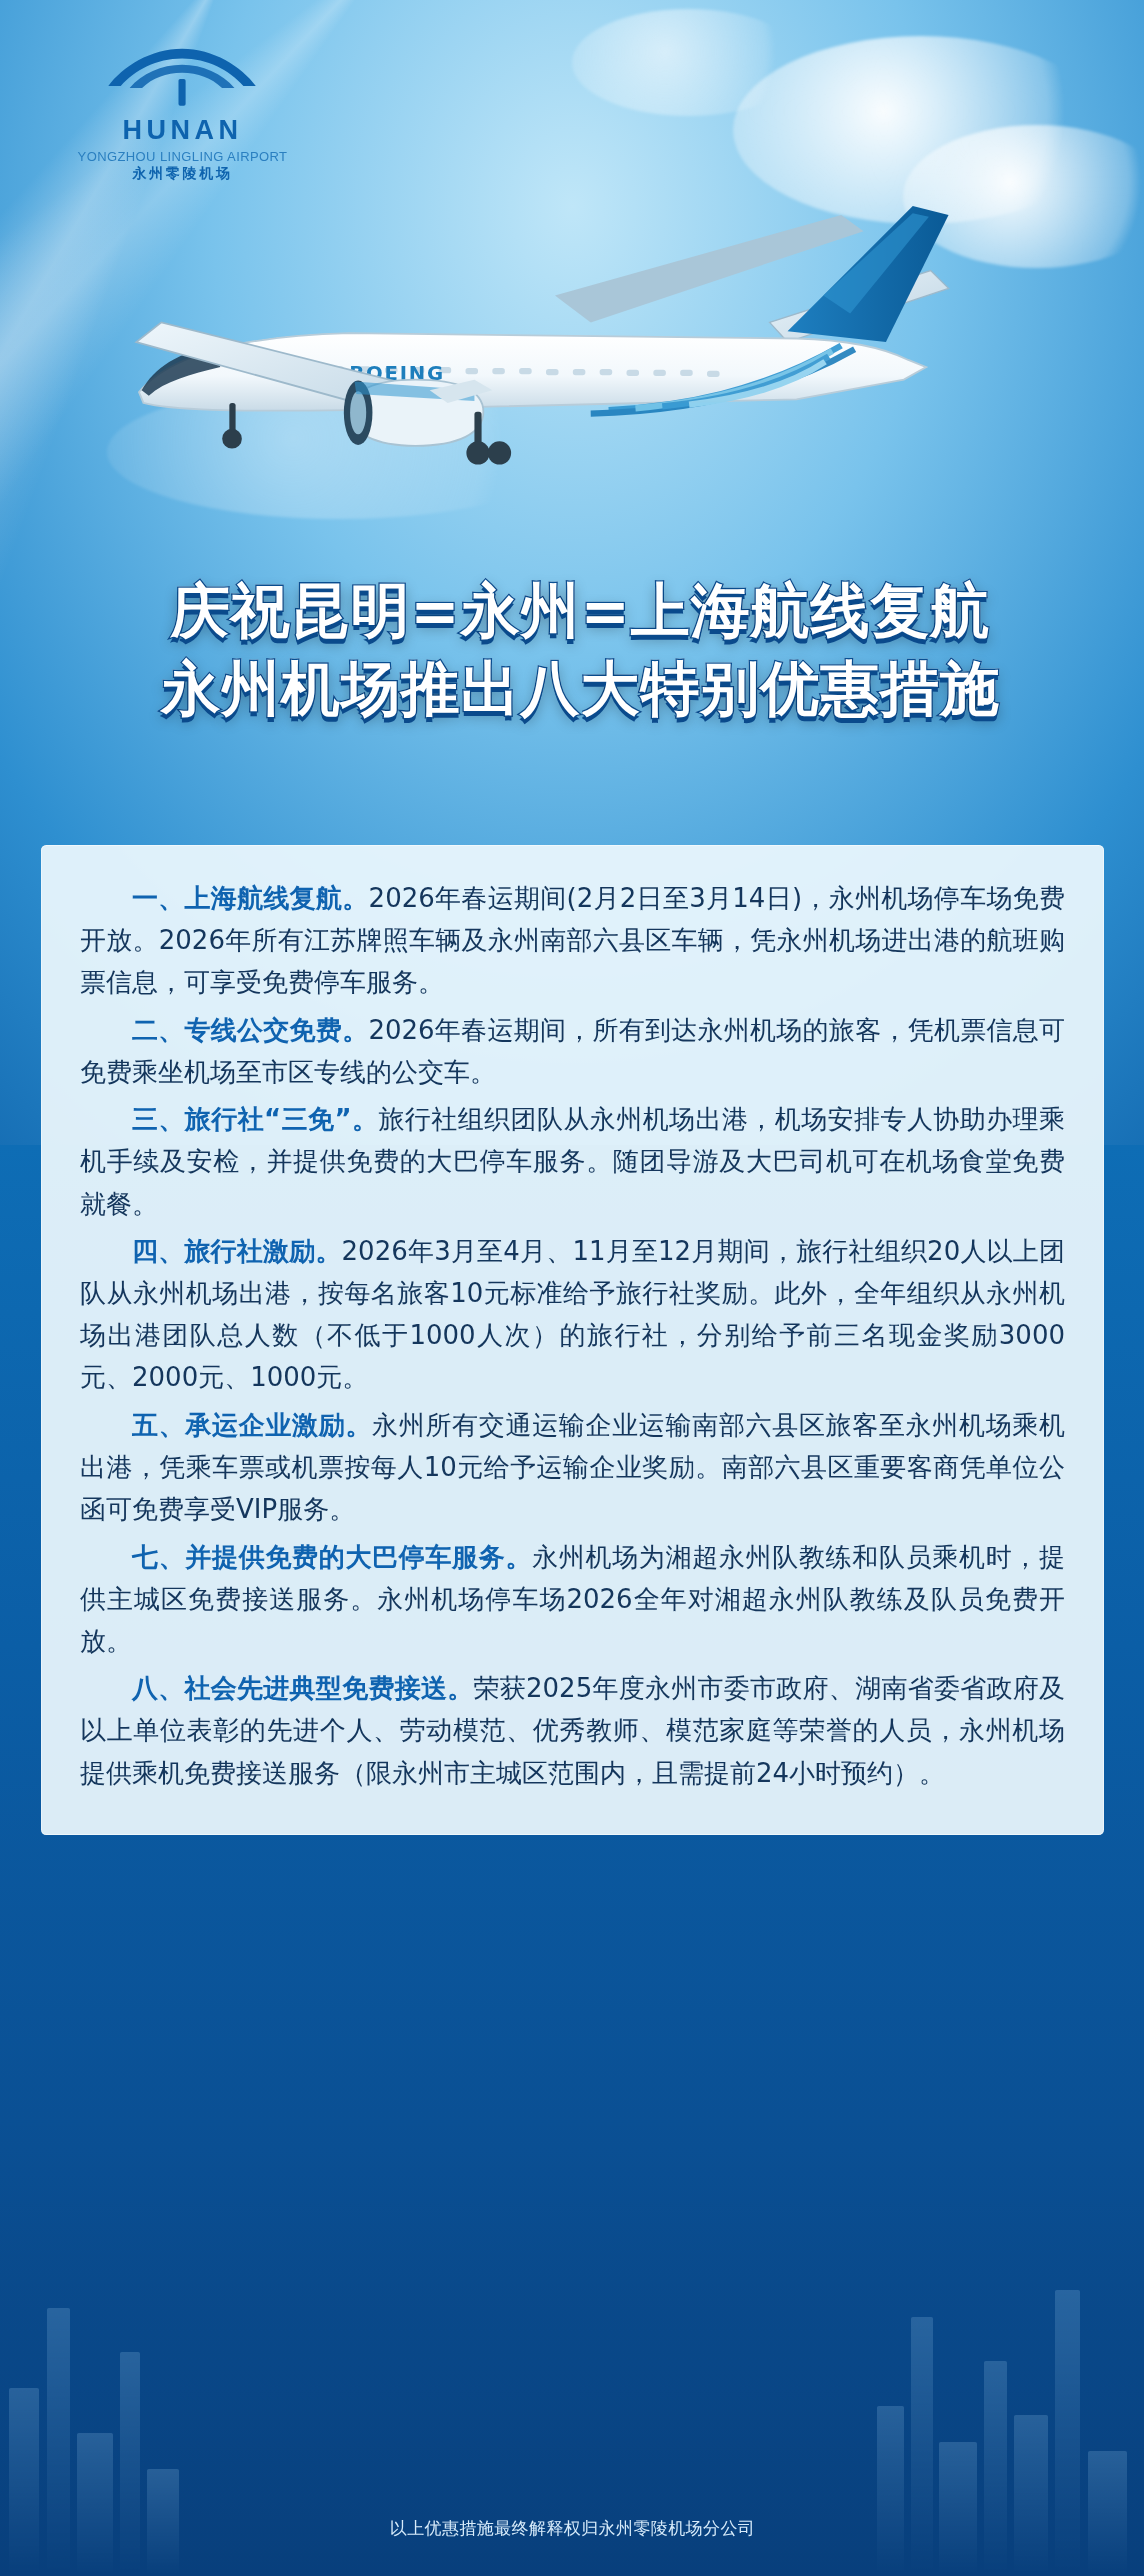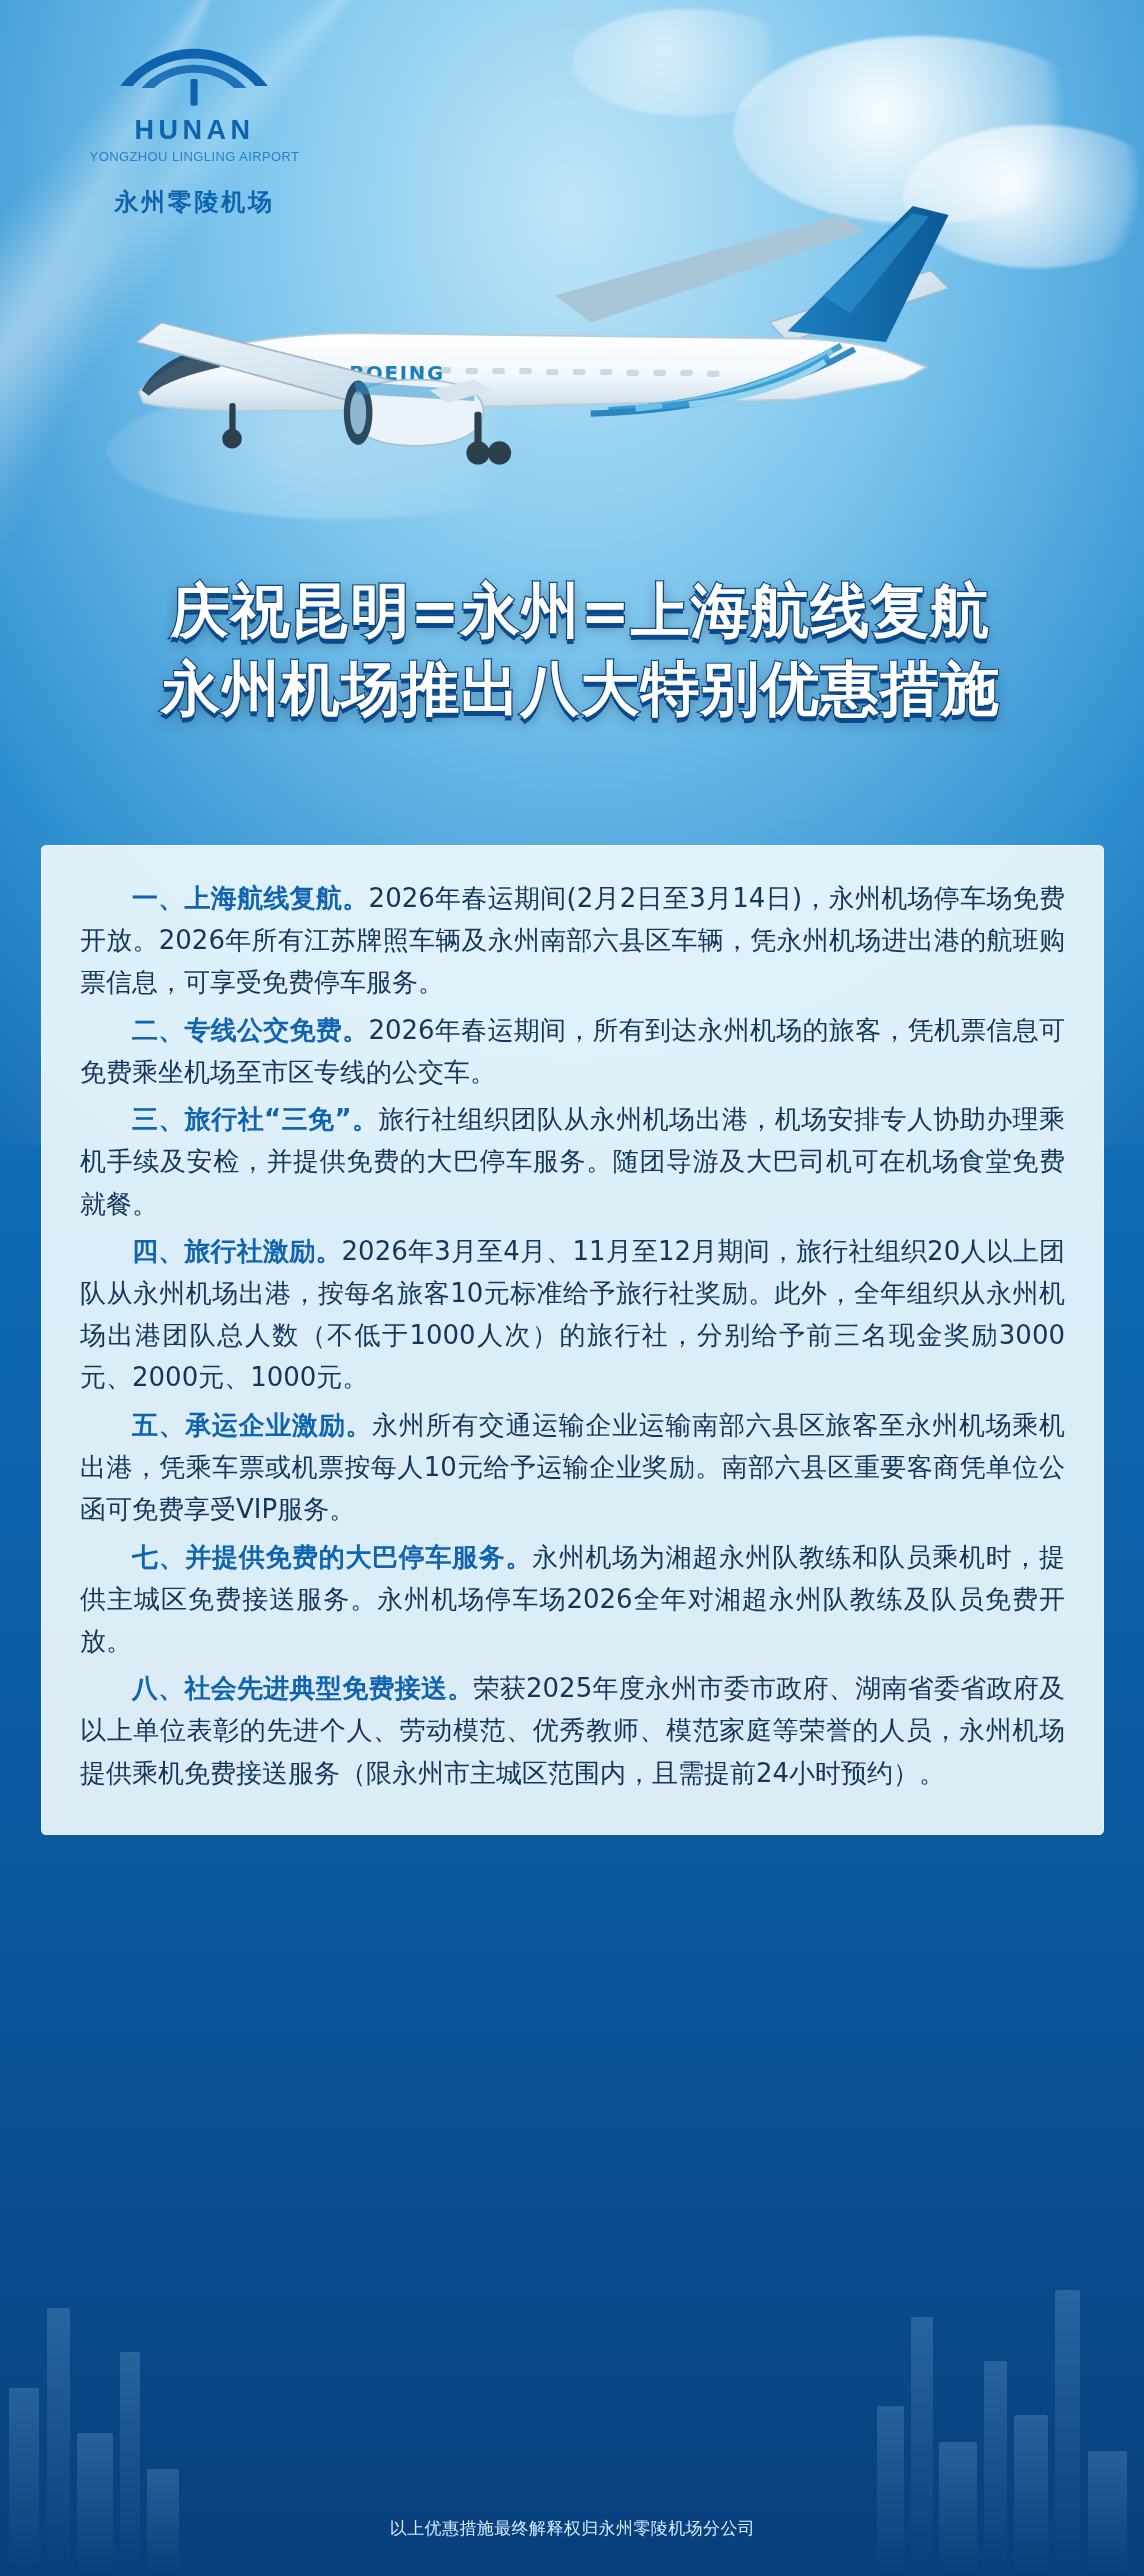--- a/index.html
+++ b/index.html
@@ -53,40 +53,40 @@
   .cloud {
     position: absolute;
     border-radius: 50%;
     background: radial-gradient(circle at 40% 40%, rgba(255,255,255,.95), rgba(255,255,255,.25) 65%, rgba(255,255,255,0) 72%);
     filter: blur(1.8px);
   }
 
   
   .logo {
     position: absolute;
-    left: 78px; top: 47px;
+    left: 66px; top: 47px;
     width: 233px;
     text-align: center;
     color: #0b5ca3;
   }
   .logo-mark {
     width: 157px; height: 64px;
     margin: 0 auto 5.4px;
     position: relative;
   }
   .logo-mark svg { display: block; }
   .logo-en {
     font-size: 27px; letter-spacing: 4.5px; font-weight: 700; color: #0e63ae;
     line-height: 1.1;
   }
   .logo-sub {
     font-size: 13px; letter-spacing: 0.4px; color: #2a7fc0; margin-top: 2.7px;
   }
   .logo-cn {
-    font-size: 24px; letter-spacing: 2.7px; font-weight: 700; color: #0e63ae; margin-top: 22px;
+    font-size: 14px; letter-spacing: 2.7px; font-weight: 700; color: #0e63ae; margin-top: 1px;
   }
 
   
   .plane-wrap {
     position: absolute;
     left: 54px; top: 188px;
     width: 984px; height: 394px;
   }
 
   

